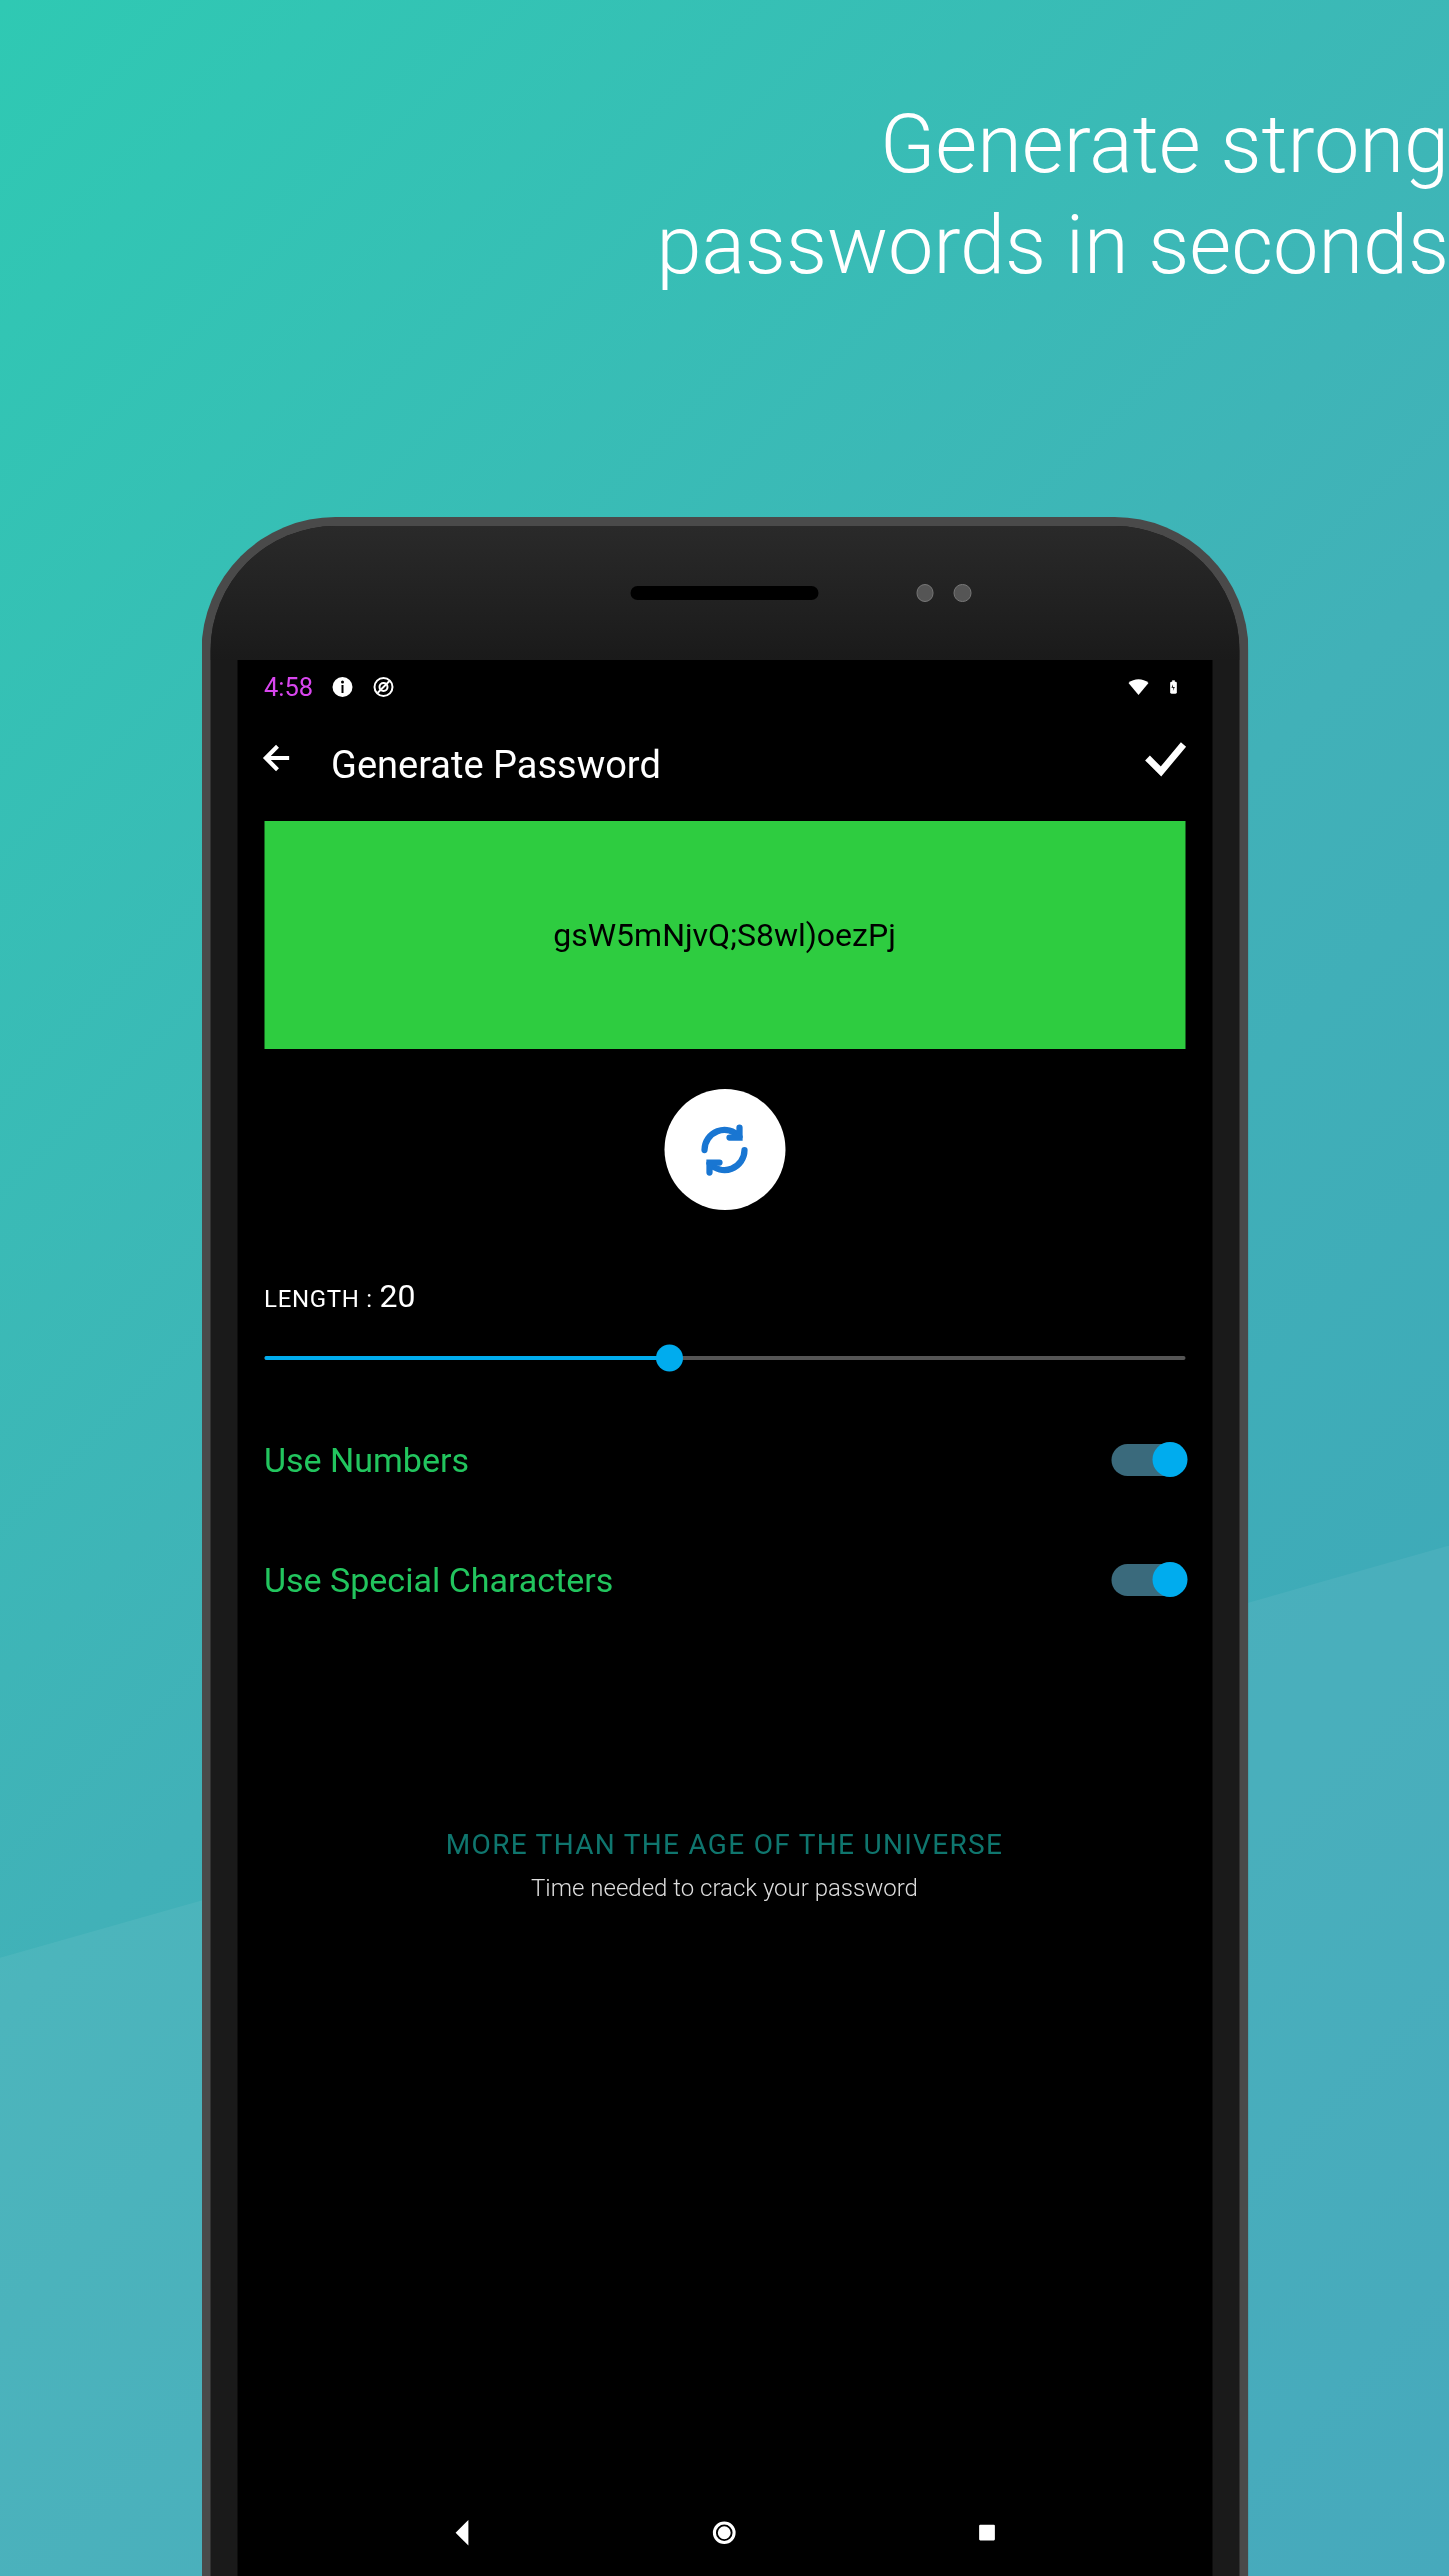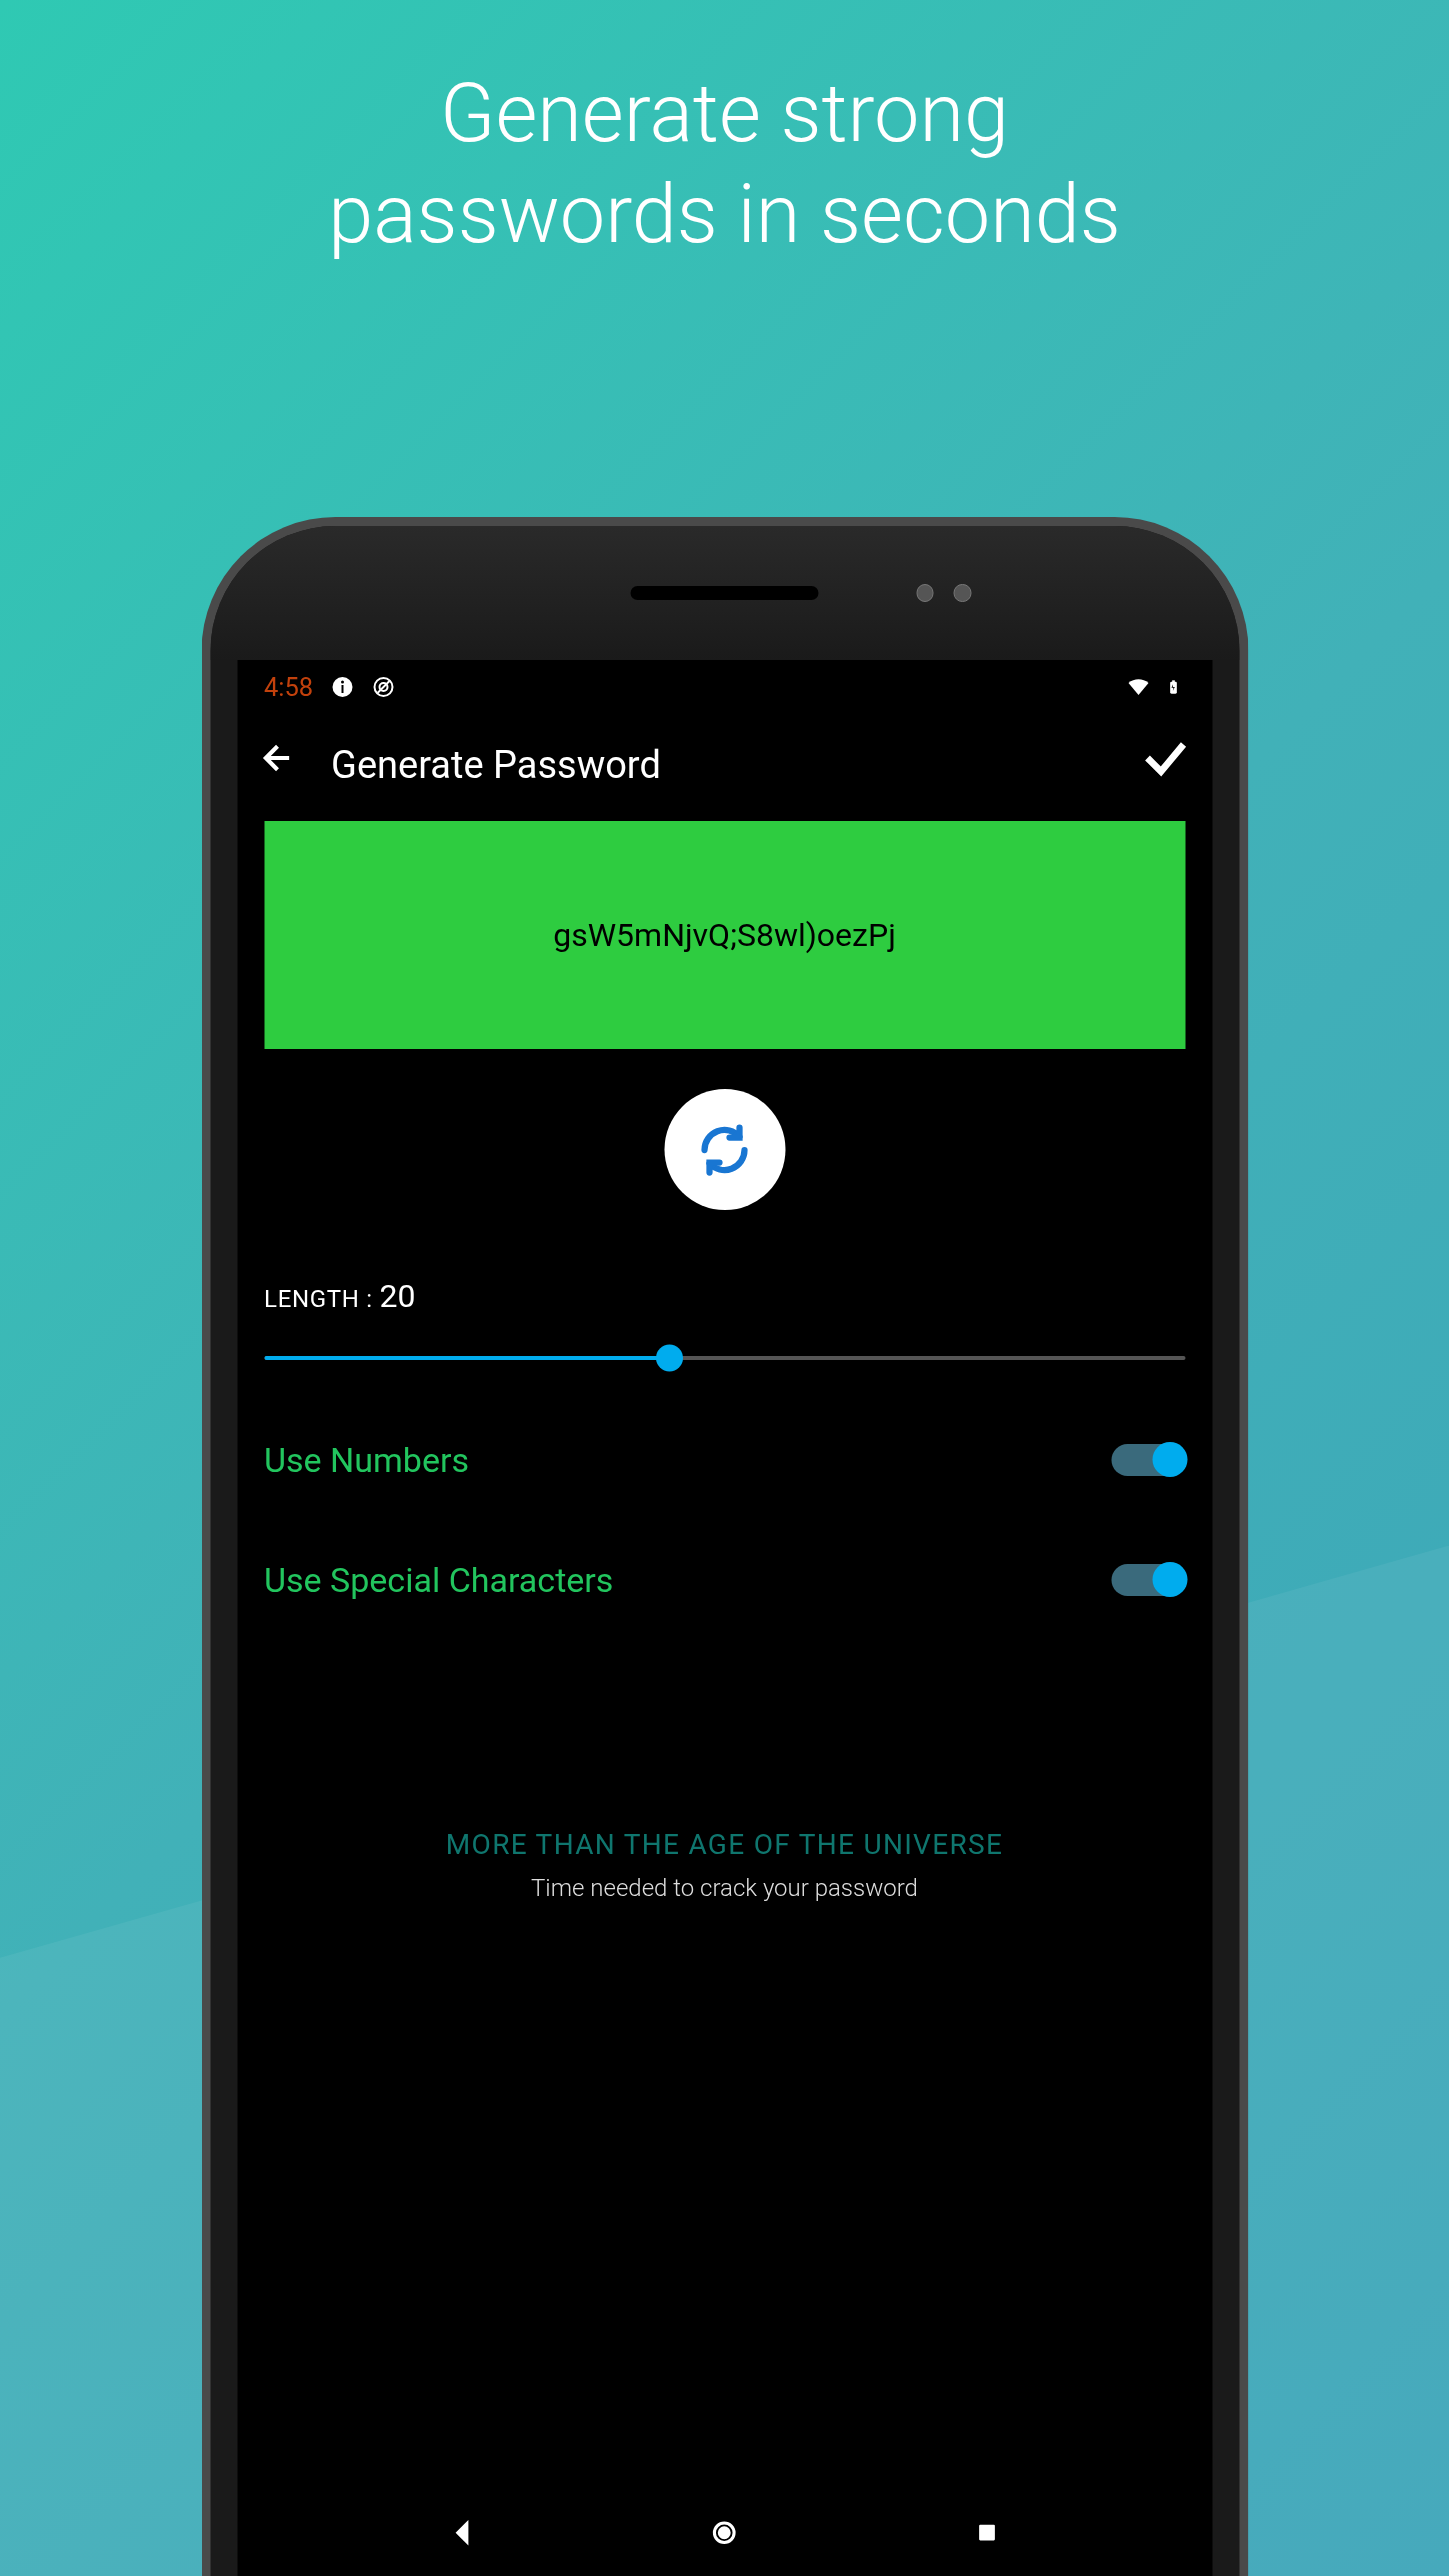--- a/index.html
+++ b/index.html
@@ -21,26 +21,26 @@
       position: absolute;
       bottom: 0;
       left: 0;
       width: 100%;
       height: 40%;
       background: rgba(255, 255, 255, 0.06);
       clip-path: polygon(0 40%, 100% 0, 100% 100%, 0 100%);
     }
     
     .headline {
-      text-align: center;
+      text-align: right;
       color: #ffffff;
       font-size: 81px;
       font-weight: 300;
       line-height: 1.25;
-      padding-top: 63px;
+      padding-top: 94px;
     }
     
     .phone-frame {
       position: absolute;
       top: 517px;
       left: 50%;
       transform: translateX(-50%);
       width: 1047px;
       height: 2059px;
       background: #1a1a1a;
@@ -93,21 +93,21 @@
       bottom: 0;
       background: #000000;
     }
     
     .status-bar {
       height: 54px;
       display: flex;
       align-items: center;
       justify-content: space-between;
       padding: 18px 27px;
-      color: #c2410c;
+      color: #d946ef;
       font-size: 25.5px;
     }
     
     .status-left {
       display: flex;
       align-items: center;
       gap: 17.4px;
     }
     
     .status-right {

